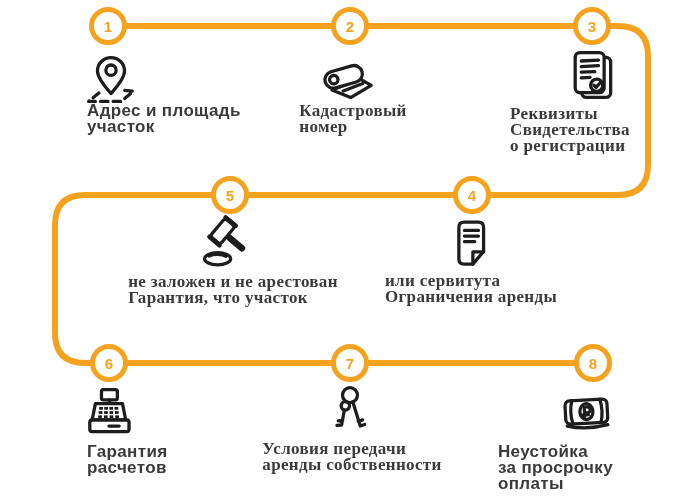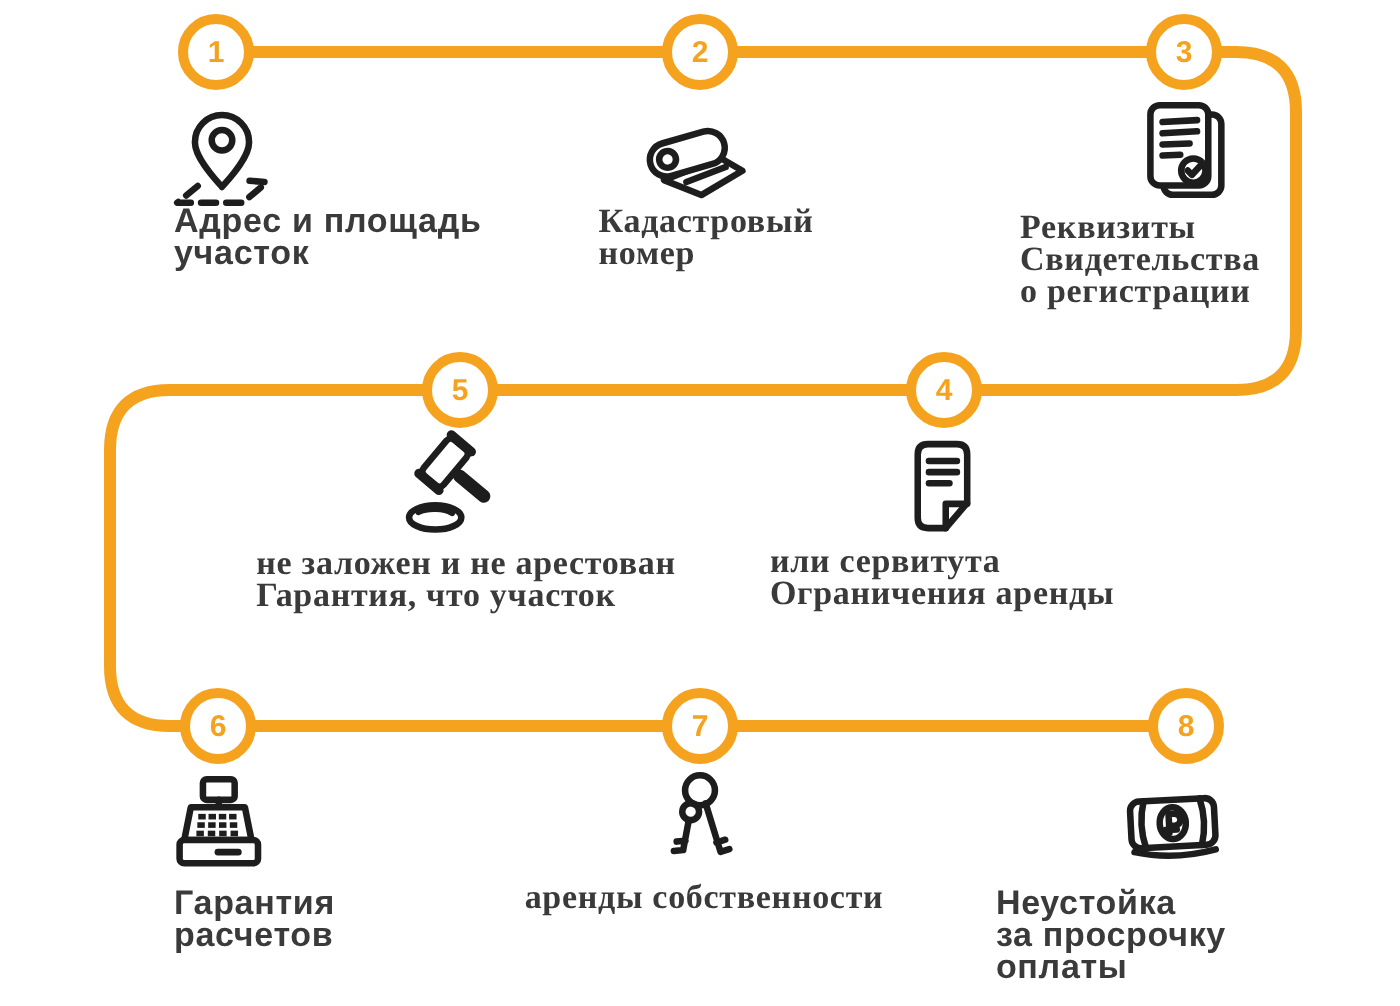--- a/index.html
+++ b/index.html
@@ -164,20 +164,21 @@
 
   <div class="icon" style="left:322px;top:383px">
     <svg width="56" height="56" viewBox="0 0 60 60">
       <circle class="ic" cx="30" cy="13" r="8"></circle>
       <circle class="ic" stroke-width="3" cx="25" cy="24.5" r="4.5"></circle>
       <path class="ic" d="M24 29 L21 45 M21 45 l-5 0.5 M22.2 40 l-4.7 0.5"></path>
       <path class="ic" d="M33 20 L41 46 M41 46 l4.7 -1.5 M38.8 41 l4.7 -1.5"></path>
     </svg>
   </div>
   <div class="label align-center" style="left:352px;top:441px">
+    <div>Условия передачи</div>
     <div>аренды собственности</div>
   </div>
 
   <div class="icon" style="left:557px;top:385px">
     <svg width="56" height="56" viewBox="0 0 60 60">
       <path class="ic" stroke-width="3" d="M11 44 q21 4.5 43.5 -1.5"></path>
       <g transform="rotate(-3 31 29)">
         <rect class="ic icw" x="9" y="16" width="45" height="25" rx="5"></rect>
         <path class="ic" stroke-width="2.5" d="M16.5 16 q-3.5 12.5 0 25 M46.5 16 q3.5 12.5 0 25"></path>
         <ellipse class="ic" stroke-width="2.5" cx="31.5" cy="28.5" rx="7" ry="8.5"></ellipse>

